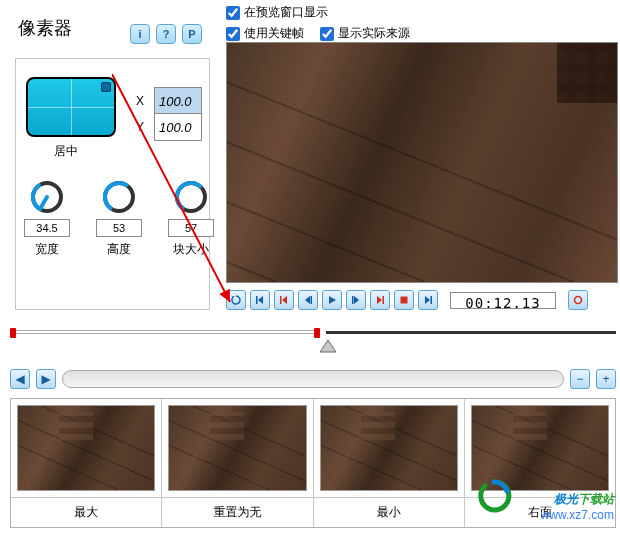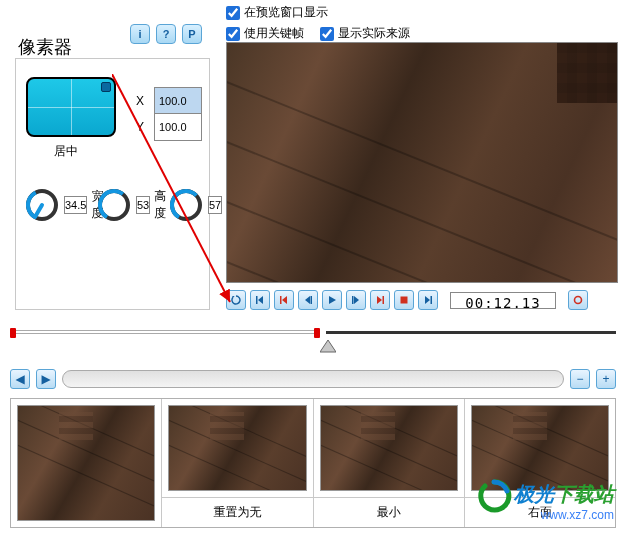--- a/index.html
+++ b/index.html
@@ -3,42 +3,42 @@
 <meta charset="utf-8">
 <style>
   * { box-sizing: border-box; margin: 0; padding: 0; }
   body { font-family: "Microsoft YaHei", Arial, sans-serif; font-size: 12px; background: #fff; width: 620px; height: 536px; overflow: hidden; position: relative; }
   
   .topbar { position: absolute; left: 222px; top: 0; display: flex; flex-direction: column; gap: 4px; padding: 4px; }
   .chk-row { display: flex; align-items: flex-end; gap: 16px; }
   .chk { display: flex; align-items: center; gap: 4px; }
   .chk input { accent-color: #1e6fd9; width: 14px; height: 14px; }
   
-  .title { position: absolute; left: 18px; top: 35px; font-size: 18px; font-weight: 500; }
+  .title { position: absolute; left: 18px; top: 16px; font-size: 18px; font-weight: 500; }
   
   .info-btns { position: absolute; left: 130px; top: 24px; display: flex; gap: 6px; }
   .ibtn { width: 20px; height: 20px; background: linear-gradient(#d8f0ff,#a8d8f4); border: 1px solid #5aa5d6; border-radius: 4px; display: flex; align-items: center; justify-content: center; font-weight: bold; color: #1560a0; font-size: 11px; cursor: pointer; }
   
   .panel-box { position: absolute; left: 15px; top: 58px; width: 195px; height: 252px; border: 1px solid #c8c8c8; background: #fff; }
   
   .ctr-widget { position: absolute; left: 10px; top: 18px; width: 90px; height: 60px; border: 2px solid #000; border-radius: 8px; background: linear-gradient(#1ec8e8,#0aa8d0); overflow: hidden; }
   .ctr-widget::before { content:""; position:absolute; left:50%; top:0; bottom:0; width:1px; background:rgba(255,255,255,.5);}
   .ctr-widget::after { content:""; position:absolute; top:50%; left:0; right:0; height:1px; background:rgba(255,255,255,.5);}
   .ctr-handle { position:absolute; right:3px; top:3px; width:10px; height:10px; background:#0a6aa0; border:1px solid #003a60; border-radius:2px;}
   .ctr-label { position:absolute; left:38px; top:84px; font-size:12px; }
   
   .xy-row { position:absolute; display:flex; align-items:center; gap:6px; }
   .xy-row.x { left:120px; top:28px; }
   .xy-row.y { left:120px; top:54px; }
   .xy-row span { width:12px; }
-  .num-input { width:48px; height:28px; border:1px solid #888; font-size:11px; padding:0 4px; background:#fff; }
+  .num-input { width:48px; height:28px; border:1px solid #888; font-size:13px; padding:0 4px; background:#fff;font-style:italic; }
   .num-input.sel { background:#bdd7f0; }
   
   .dials { position:absolute; left:8px; top:120px; display:flex; gap:26px; }
-  .dial-col { display:flex; flex-direction:row; align-items:center; gap:4px; width:46px; }
+  .dial-col { display:flex; flex-direction:column; align-items:center; gap:4px; width:46px; }
   .dial { width:36px; height:36px; position:relative; }
   .dial svg { width:36px; height:36px; }
   .dial-val { width:46px; height:18px; border:1px solid #888; background:#fff; font-size:11px; text-align:center; line-height:16px; }
   .dial-lbl { font-size:12px; }
   
   .preview { position:absolute; left:226px; top:42px; width:392px; height:241px; border:1px solid #888; background:#3a2a1c; overflow:hidden; }
   .floor { width:100%; height:100%; background:
     linear-gradient(115deg, #4a3626 0%, #6a4a36 20%, #3a281c 40%, #5a3e2c 60%, #4a3224 80%, #6a4834 100%);
     position:relative;
   }
@@ -73,21 +73,21 @@
   .thumbs-wrap { position:absolute; left:10px; top:398px; right:4px; bottom:8px; border:1px solid #b0b0b0; background:#fff; display:flex;}
   .thumb-col { flex:1; border-right:1px solid #c8c8c8; display:flex; flex-direction:column;}
   .thumb-col:last-child{border-right:none;}
   .thumb-img { flex:1; margin:6px; border:1px solid #999; background:linear-gradient(120deg,#4a3626 0%,#6a4a36 30%,#3a281c 50%,#5a3e2c 70%,#4a3224 100%); position:relative; overflow:hidden;}
   .thumb-img .tp{position:absolute;left:-10px;width:160px;height:1px;background:rgba(0,0,0,.3);transform:rotate(24deg);}
   .thumb-img .tpa{top:20px;} .thumb-img .tpb{top:45px;} .thumb-img .tpc{top:70px;}
   .thumb-img .tpix{position:absolute;left:30%;top:6px;width:34px;height:28px;background:repeating-linear-gradient(0deg,#6a4a36 0 6px,#4a3224 6px 12px);opacity:.5;}
   .thumb-lbl { height:30px; border-top:1px solid #c8c8c8; display:flex; align-items:center; justify-content:center; font-size:12px;}
   
   .watermark { position:absolute; right:6px; bottom:14px; text-align:right; pointer-events:none;}
-  .wm1{font-size:20px; font-weight:bold; color:#2aa030; font-style:italic;}
+  .wm1{font-size:12px; font-weight:bold; color:#2aa030; font-style:italic;}
   .wm1 .b{color:#1080d0;}
   .wm2{font-size:12px; color:#3b82f6;}
   .wm-swirl{position:absolute;right:100px;bottom:6px;width:40px;height:40px;}
 </style>
 </head>
 <body>
 
 <div class="topbar">
   <div class="chk-row">
     <label class="chk">
@@ -272,20 +272,21 @@
 </div>
 
 <div class="thumbs-wrap">
   <div class="thumb-col">
     <div class="thumb-img">
         <div class="tp tpa"></div>
         <div class="tp tpb"></div>
         <div class="tp tpc"></div>
         <div class="tpix"></div>
       </div>
+    <div class="thumb-lbl">最大</div>
   </div>
   <div class="thumb-col">
     <div class="thumb-img">
         <div class="tp tpa"></div>
         <div class="tp tpb"></div>
         <div class="tp tpc"></div>
         <div class="tpix"></div>
       </div>
     <div class="thumb-lbl">重置为无</div>
   </div>

